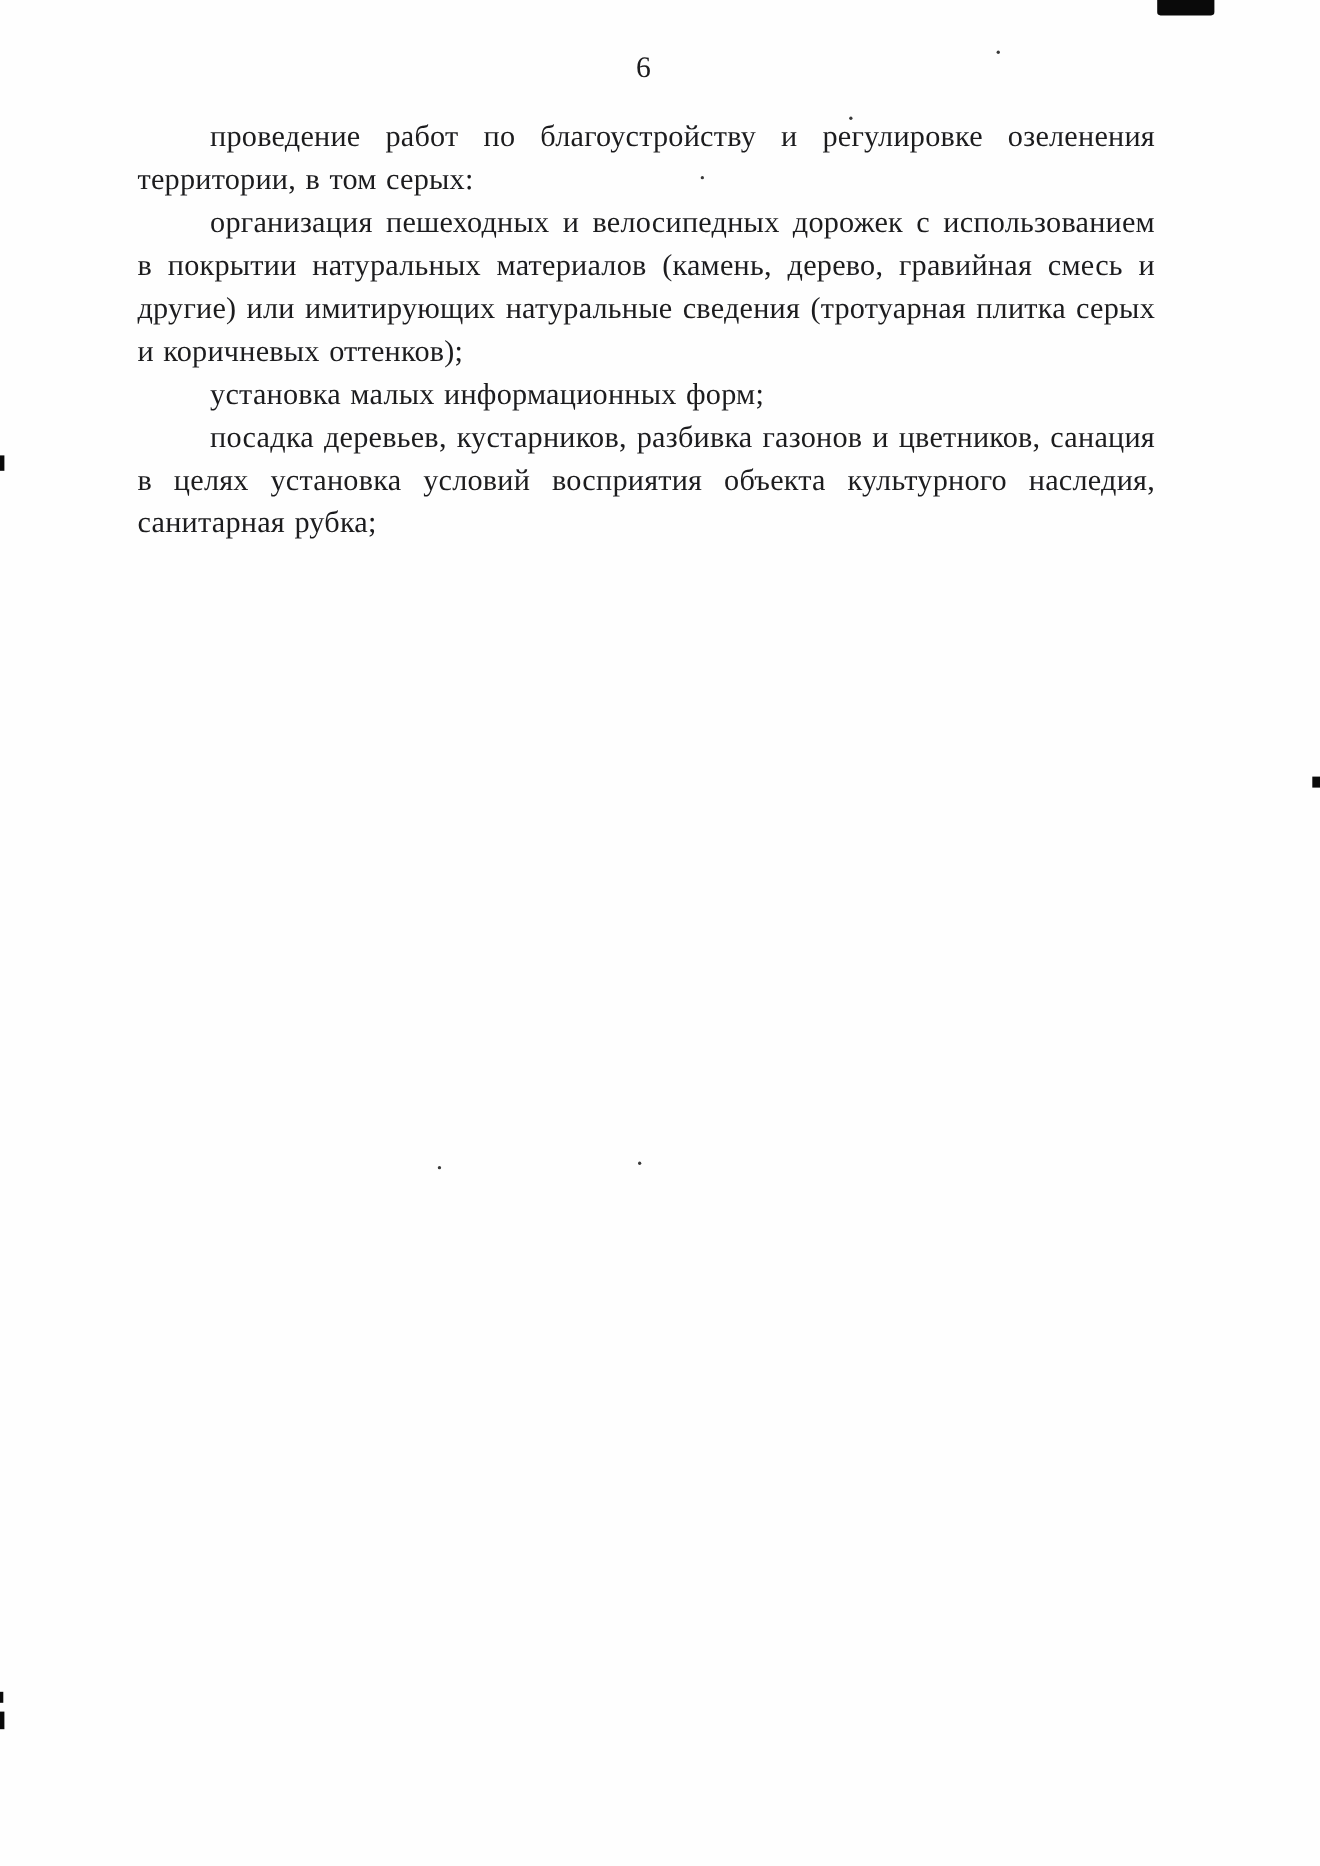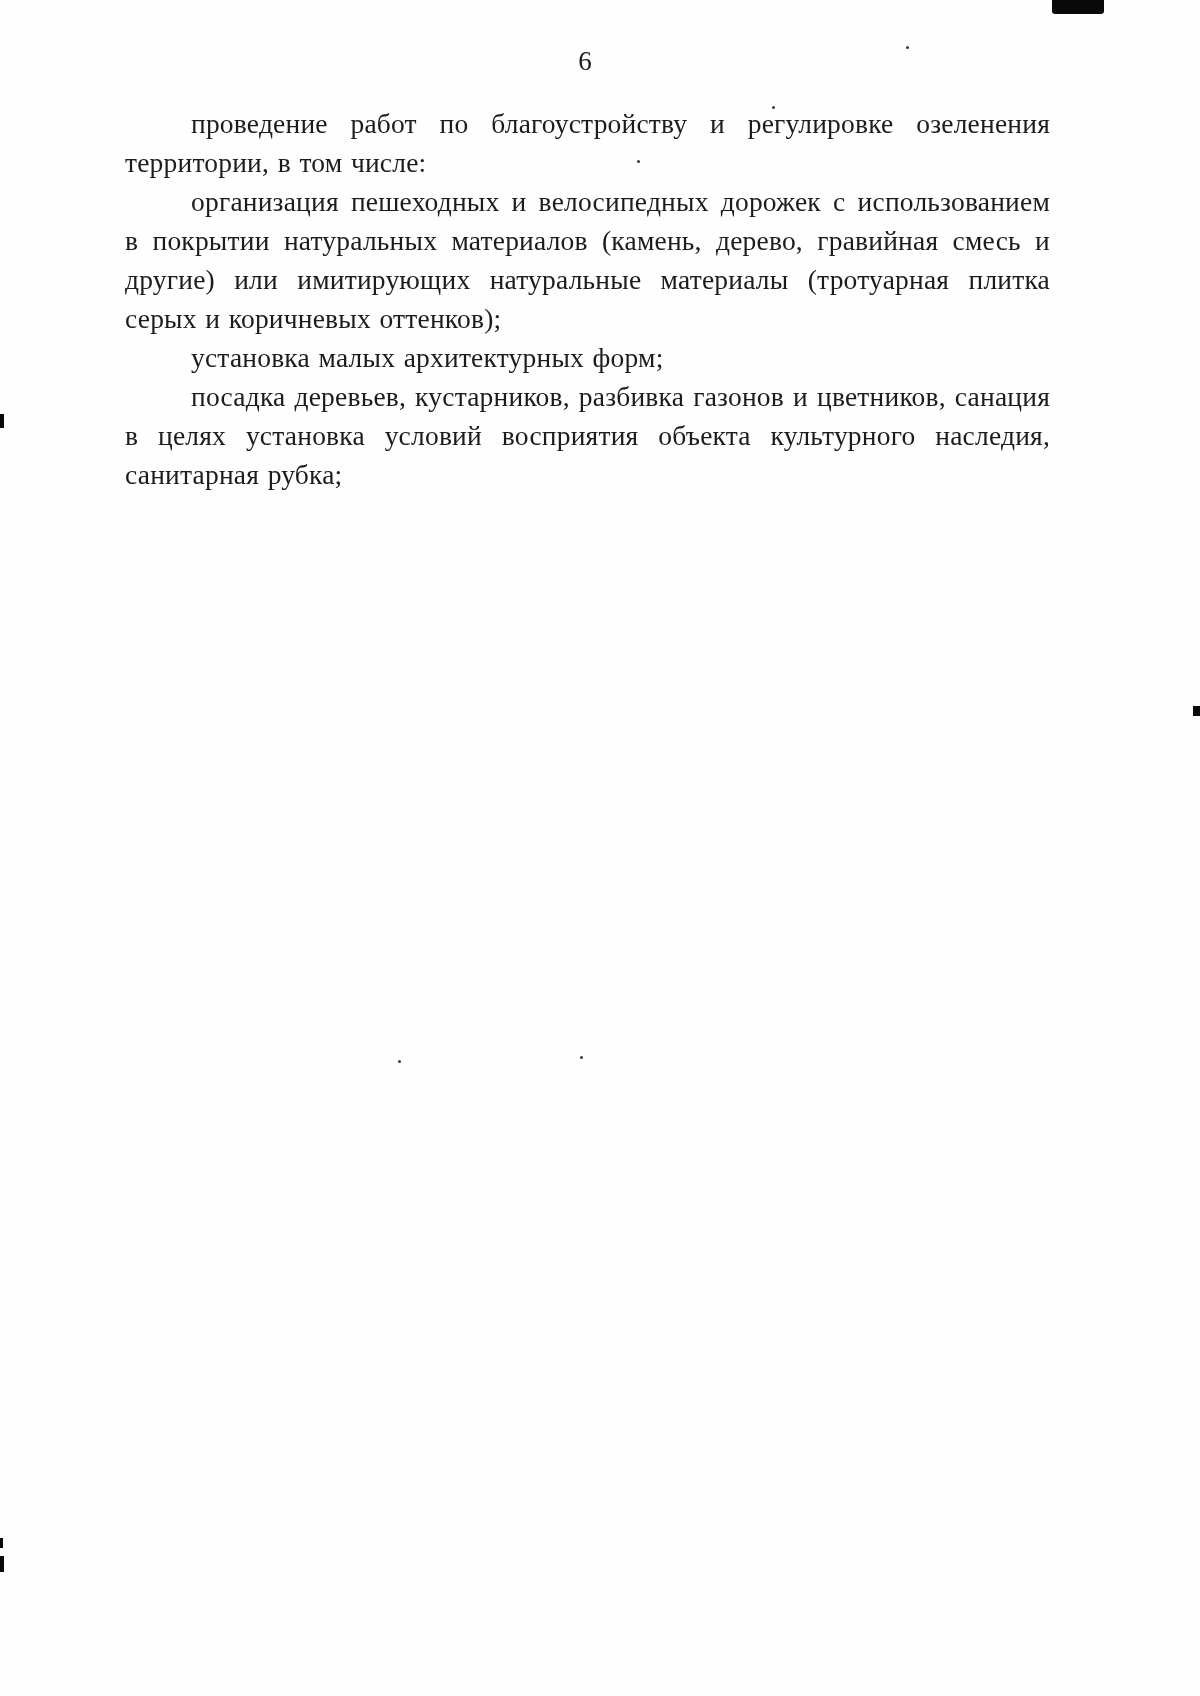--- a/index.html
+++ b/index.html
@@ -73,23 +73,23 @@
   .speck-5 { top: 1056px; left: 580px; }
 </style>
 </head>
 <body>
 
 <div class="page">
 
   <div class="page-number">6</div>
 
   <div class="text-block">
-    <p>проведение работ по благоустройству и регулировке озеленения территории, в том числе:</p>
-    <p>организация пешеходных и велосипедных дорожек с использованием в покрытии натуральных материалов (камень, дерево, гравийная смесь и другие) или имитирующих натуральные материалы (тротуарная плитка серых и коричневых оттенков);</p>
-    <p>установка малых архитектурных форм;</p>
+    <p>проведение работ по благоустройству и регулировке озеленения территории, в том серых:</p>
+    <p>организация пешеходных и велосипедных дорожек с использованием в покрытии натуральных материалов (камень, дерево, гравийная смесь и другие) или имитирующих натуральные сведения (тротуарная плитка серых и коричневых оттенков);</p>
+    <p>установка малых информационных форм;</p>
     <p>посадка деревьев, кустарников, разбивка газонов и цветников, санация в целях установка условий восприятия объекта культурного наследия, санитарная рубка;</p>
   </div>
 
   <div class="artifact art-top-right"></div>
   <div class="artifact art-right-mid"></div>
   <div class="artifact art-left-1"></div>
   <div class="artifact art-left-2"></div>
   <div class="artifact art-left-3"></div>
   <div class="speck speck-1"></div>
   <div class="speck speck-2"></div>

